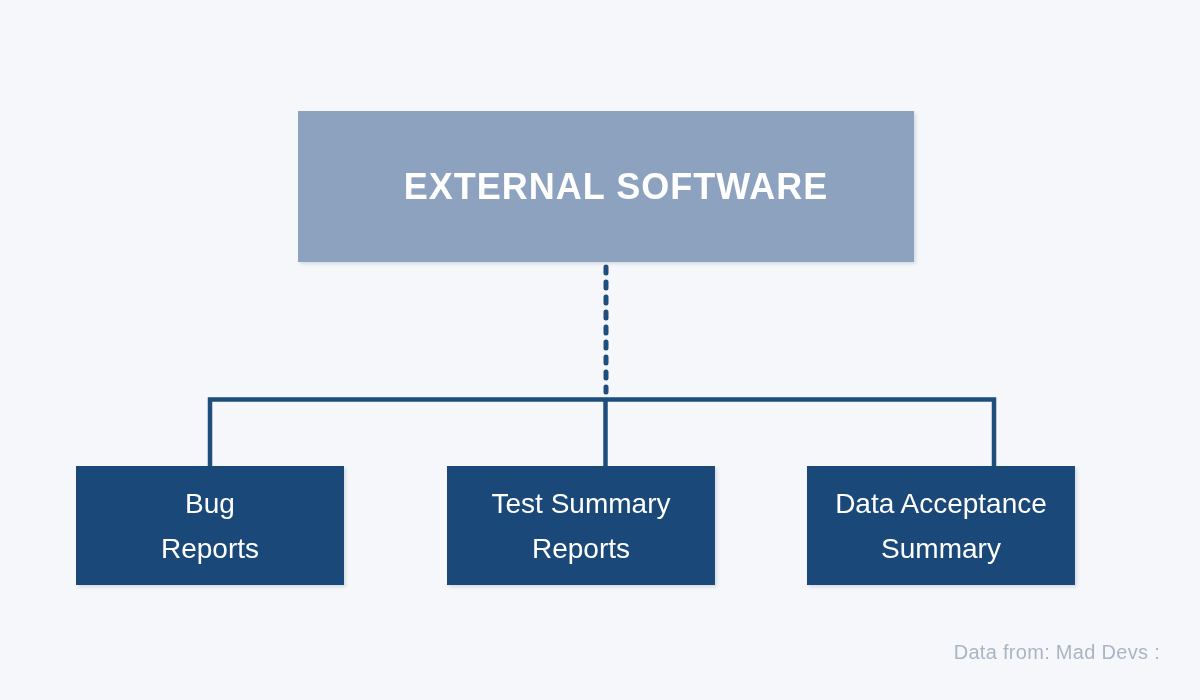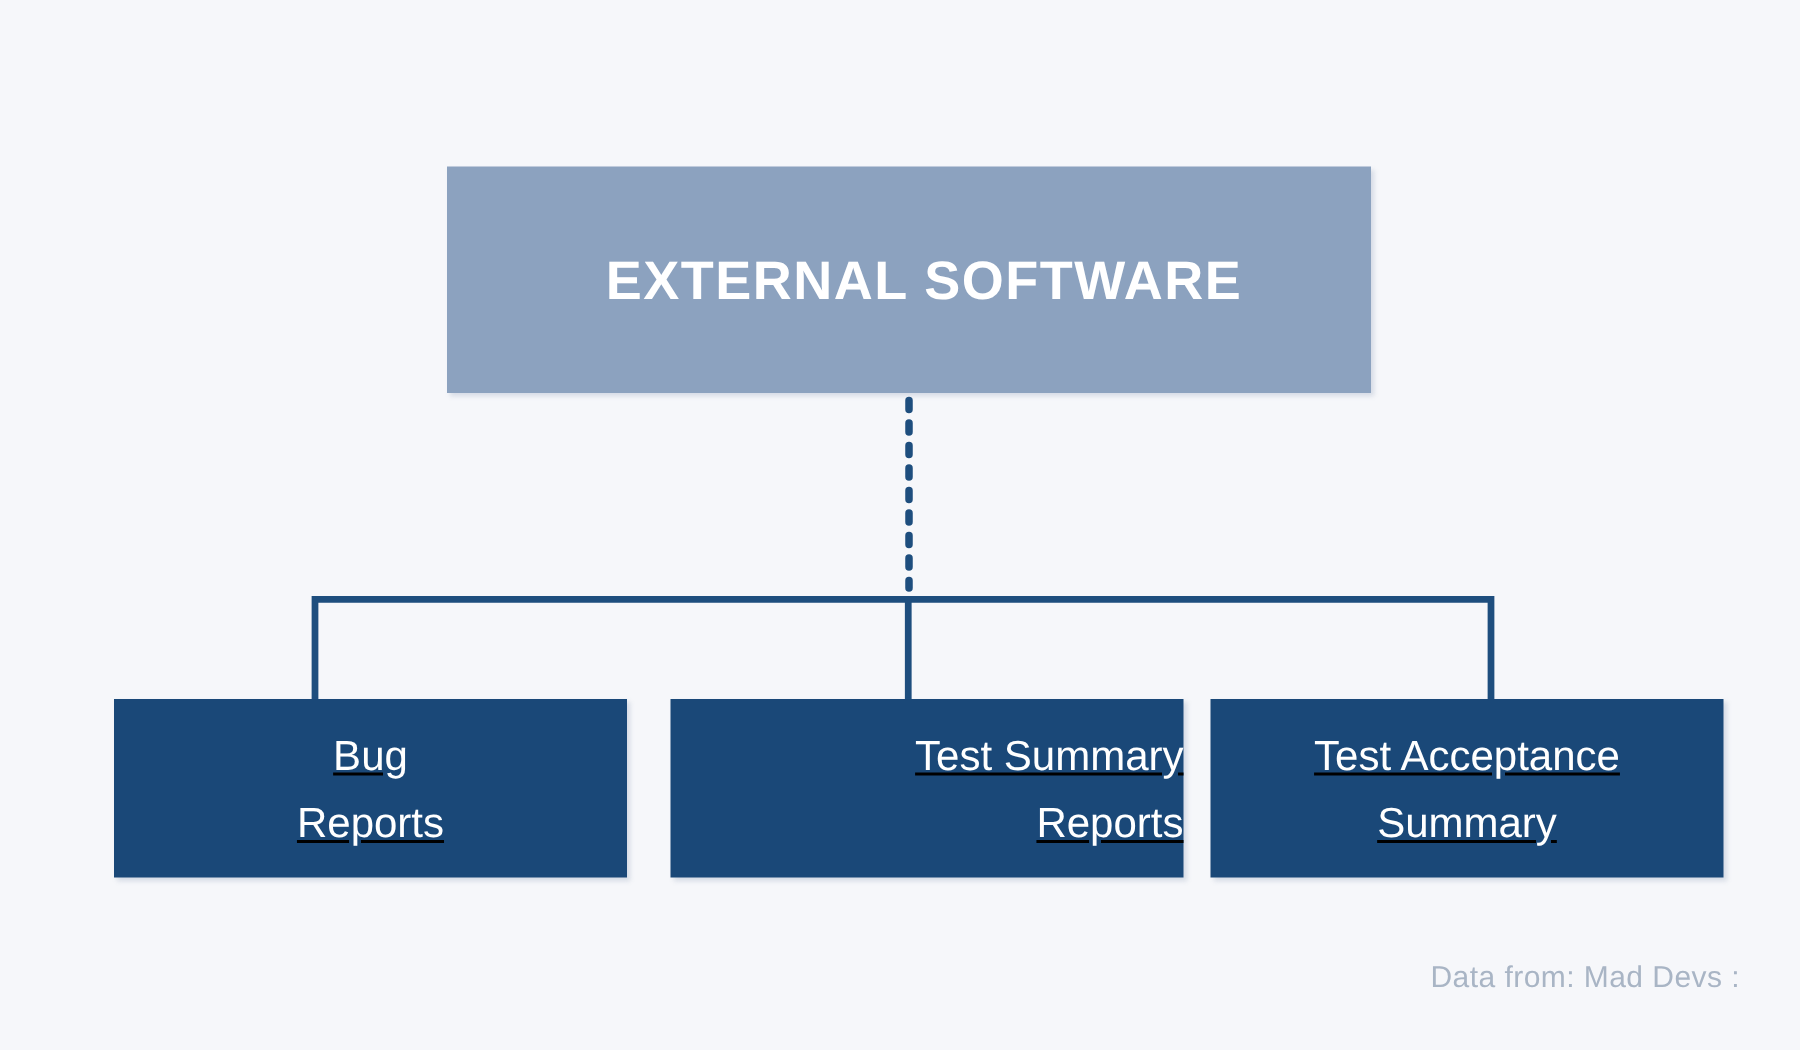--- a/index.html
+++ b/index.html
@@ -56,39 +56,38 @@
     font-size: 36px;
     font-weight: bold;
     letter-spacing: 1px;
     line-height: 50px;
     text-transform: uppercase;
     white-space: nowrap;
   }
   .child-box {
     position: absolute;
     top: 466px;
-    width: 342px; height: 119px;
+    width: 268px; height: 119px;
     background: var(--child-box);
     display: flex;
     flex-direction: column;
     align-items: center;
     justify-content: center;
     text-align: center;
     box-shadow: 2px 2px 3px rgba(120,140,170,0.25);
-    text-decoration: underline;
   }
   .child-box .label-line {
     color: var(--box-text);
     font-size: 28px;
     font-weight: normal;
     line-height: 45px;
     white-space: nowrap;
   }
   .child-box.pos-0 { left: 76px; }
-  .child-box.pos-1 { left: 447px; align-items: flex-end; }
+  .child-box.pos-1 { left: 447px; }
   .child-box.pos-2 { left: 807px; }
   .footer-credit {
     position: absolute;
     right: 40px; top: 641px;
     color: var(--footer-text);
     font-size: 20px;
     letter-spacing: 0.3px;
     white-space: nowrap;
   }
 </style>
@@ -111,19 +110,19 @@
     <div class="label-line">Bug</div>
     <div class="label-line">Reports</div>
   </div>
 
   <div class="child-box pos-1">
     <div class="label-line">Test Summary</div>
     <div class="label-line">Reports</div>
   </div>
 
   <div class="child-box pos-2">
-    <div class="label-line">Test Acceptance</div>
+    <div class="label-line">Data Acceptance</div>
     <div class="label-line">Summary</div>
   </div>
 
   <div class="footer-credit">Data from: Mad Devs :</div>
 
 </div>
 
 </body></html>

